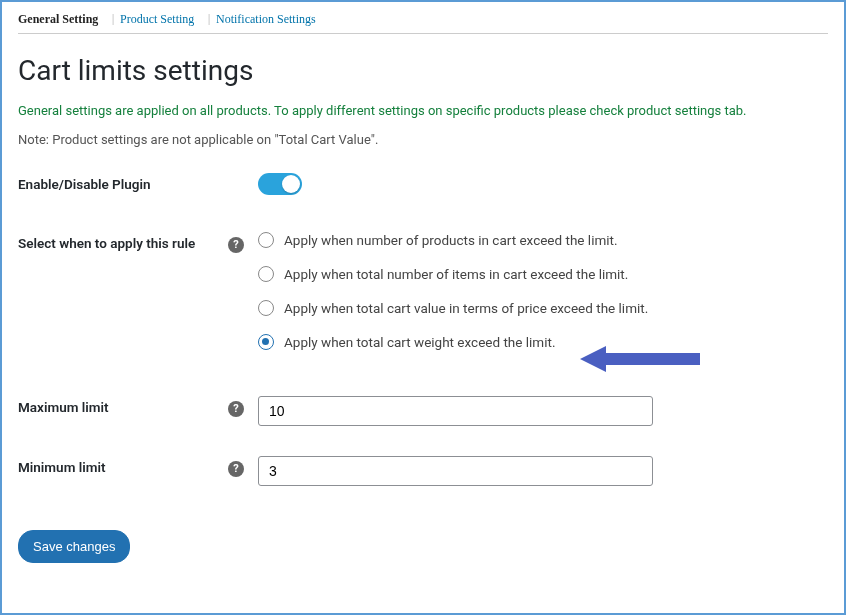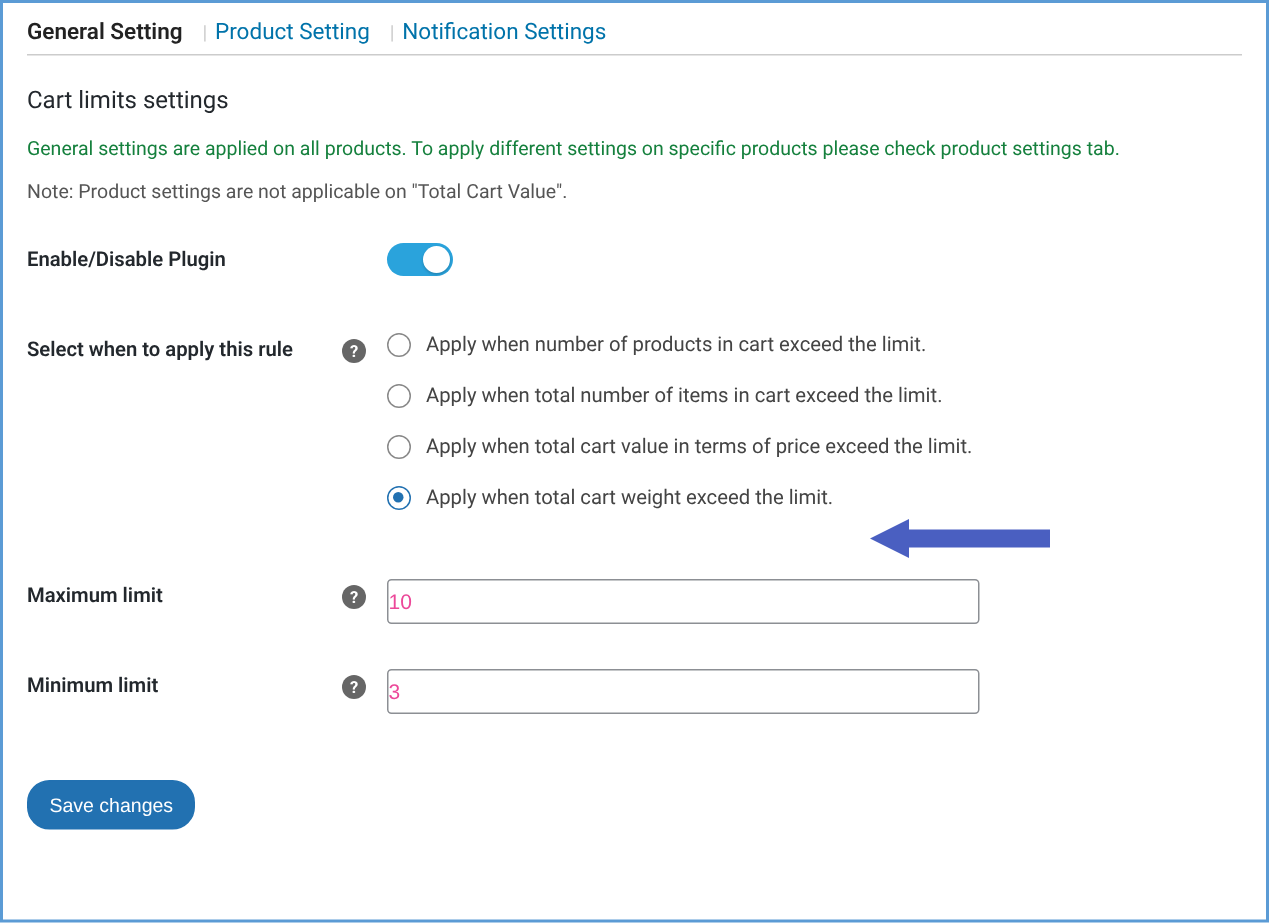--- a/index.html
+++ b/index.html
@@ -17,34 +17,35 @@
       padding: 6px 16px 16px 16px;
     }
     .tabs {
       border-bottom: 1px solid #ccc;
       padding-bottom: 0;
       margin-bottom: 20px;
     }
     .tab {
       display: inline-block;
       padding: 4px 8px 6px 0;
-      font-size: 15px;
+      font-size: 12px;
       color: #0073aa;
       cursor: pointer;
+      font-family: Liberation Serif, serif;
     }
     .tab.active {
       color: #222;
       font-weight: 600;
     }
     .tab-sep {
       color: #ccc;
       padding: 0 2px;
     }
     h2.page-title {
-      font-size: 16px;
+      font-size: 28px;
       font-weight: 400;
       color: #23282d;
       margin-bottom: 16px;
     }
     .desc {
       font-size: 13px;
       color: #15803d;
       margin-bottom: 14px;
     }
     .note {
@@ -136,26 +137,26 @@
       background: #2271b1;
       border-radius: 50%;
     }
     .radio-label {
       color: #444;
       font-size: 13.5px;
     }
     
     .text-input {
       width: 395px;
-      padding: 6px 0;
+      padding: 6px 10px;
       font-size: 14px;
       border: 1px solid #8c8f94;
       border-radius: 3px;
       background: #fff;
-      color: #ec4899;
+      color: #000000;
     }
     
     .save-btn {
       background: #2271b1;
       color: #fff;
       border: 1px solid #2271b1;
       border-radius: 15px;
       padding: 8px 14px;
       font-size: 13px;
       cursor: pointer;

